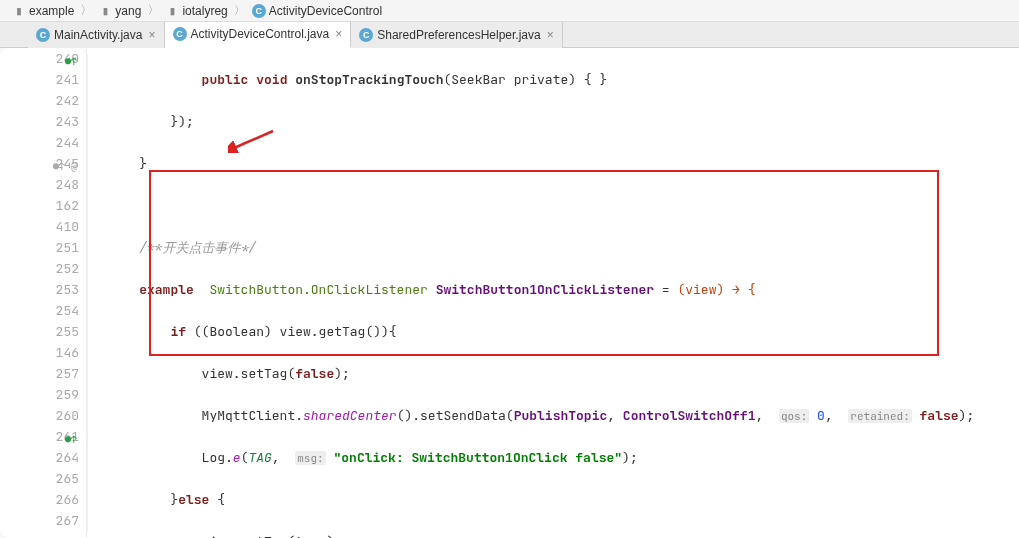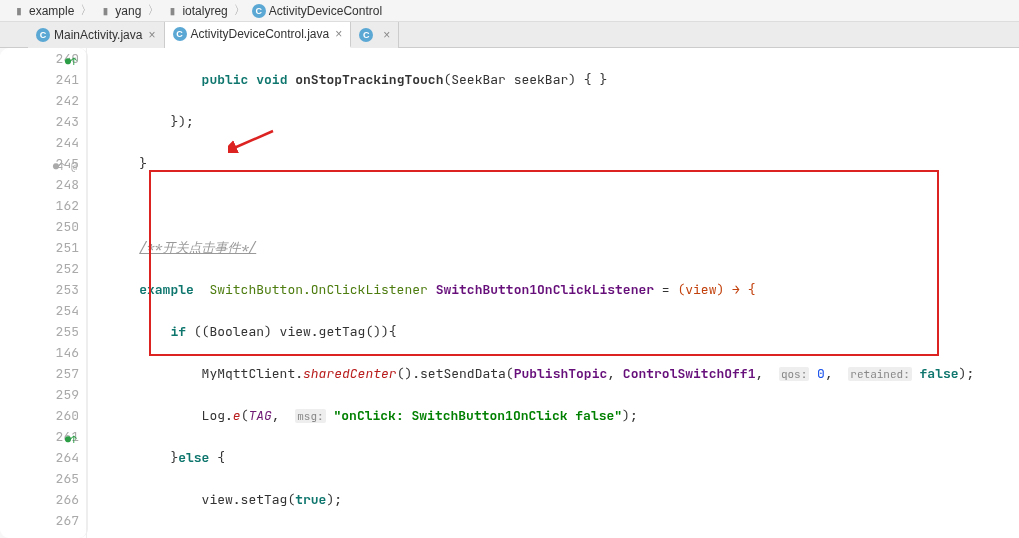--- a/index.html
+++ b/index.html
@@ -109,28 +109,28 @@
       width: 10px;
       background: #9ed89a;
     }
     .code {
       flex: 1;
       padding-left: 20px;
       white-space: pre;
       position: relative;
     }
     .code-line { height: 21px; }
-    .kw { color: #0f766e; font-weight: bold; }
-    .comment { color: #999; font-style: italic; text-decoration: underline; }
+    .kw { color: #7f1d1d; font-weight: bold; }
+    .comment { color: #999; font-style: italic; }
     .lambdacomment { color: #c2410c; }
     .str { color: #008000; font-weight: bold; }
     .field { color: #660e7a; font-weight: bold; }
-    .staticfield { color: #701a75; font-style: italic; }
+    .staticfield { color: #15803d; font-style: italic; }
     .method { color: #333; font-weight: bold; }
-    .staticMethod { font-style: italic; color: #b91c1c; text-align: center;}
+    .staticMethod { font-style: italic; color: #a21caf; text-align: center;}
     .num { color: #1750eb; }
     .type { color: #4d7c0f; }
     .hint {
       background: #eee;
       color: #888;
       border-radius: 2px;
       padding: 0 2px;
       font-size: 11px;
       font-style: normal;
       margin-top: 24px;
@@ -183,64 +183,66 @@
     <span>MainActivity.java</span>
     <span class="tab-close">×</span>
   </div>
   <div class="tab active">
     <span class="tab-icon">C</span>
     <span>ActivityDeviceControl.java</span>
     <span class="tab-close">×</span>
   </div>
   <div class="tab">
     <span class="tab-icon">C</span>
+    <span>SharedPreferencesHelper.java</span>
     <span class="tab-close">×</span>
   </div>
 </div>
 
 <div class="editor">
   <div class="left-strip">
     <div class="left-hl" style="top:105px;height:21px;"></div>
     <div class="left-hl" style="top:252px;height:42px;"></div>
   </div>
   <div class="gutter">
     <div class="gutter-line"><span>240</span><span class="gutter-mark green">●↑</span></div>
     <div class="gutter-line"><span>241</span></div>
     <div class="gutter-line"><span>242</span></div>
     <div class="gutter-line"><span>243</span></div>
     <div class="gutter-line"><span>244</span></div>
     <div class="gutter-line"><span>245</span><span class="gutter-mark"><span class="green">●↑</span><span class="at"> @</span></span></div>
     <div class="gutter-line"><span>248</span></div>
     <div class="gutter-line"><span>162</span></div>
-    <div class="gutter-line"><span>250</span></div>
+    <div class="gutter-line"><span>410</span></div>
     <div class="gutter-line"><span>251</span></div>
     <div class="gutter-line"><span>252</span></div>
     <div class="gutter-line"><span>253</span></div>
     <div class="gutter-line"><span>254</span></div>
     <div class="gutter-line"><span>255</span></div>
     <div class="gutter-line"><span>146</span></div>
     <div class="gutter-line"><span>257</span></div>
     <div class="gutter-line"><span>259</span></div>
     <div class="gutter-line"><span>260</span></div>
     <div class="gutter-line"><span>261</span><span class="gutter-mark green">●↑</span></div>
     <div class="gutter-line"><span>264</span></div>
     <div class="gutter-line"><span>265</span></div>
     <div class="gutter-line"><span>266</span></div>
     <div class="gutter-line"><span>267</span></div>
   </div>
   <div class="fold-line"></div>
 
   <div class="code">
-<div class="code-line">            <span class="kw">public</span> <span class="kw">void</span> <span class="method">onStopTrackingTouch</span><span>(SeekBar seekBar) { }</span></div>
+<div class="code-line">            <span class="kw">public</span> <span class="kw">void</span> <span class="method">onStopTrackingTouch</span><span>(SeekBar private) { }</span></div>
 <div class="code-line">        });</div>
 <div class="code-line">    }</div>
 <div class="code-line"></div>
 <div class="code-line">    <span class="comment">/**开关点击事件*/</span></div>
 <div class="code-line">    <span class="kw">example</span>  <span class="type">SwitchButton.OnClickListener</span> <span class="field">SwitchButton1OnClickListener</span><span> = </span><span class="lambdacomment">(view) → {</span></div>
 <div class="code-line">        <span class="kw">if</span><span> ((Boolean) view.getTag()){</span></div>
+<div class="code-line"><span>            view.setTag(</span><span class="kw">false</span><span>);</span></div>
 <div class="code-line"><span>            MyMqttClient.</span><span class="staticMethod">sharedCenter</span><span>().setSendData(</span><span class="field">PublishTopic</span><span>, </span><span class="field">ControlSwitchOff1</span><span>, </span> <span class="hint">qos:</span> <span class="num">0</span><span>, </span> <span class="hint">retained:</span> <span class="kw">false</span><span>);</span></div>
 <div class="code-line"><span>            Log.</span><span class="staticMethod">e</span><span>(</span><span class="staticfield">TAG</span><span>, </span> <span class="hint">msg:</span> <span class="str">"onClick: SwitchButton1OnClick false"</span><span>);</span></div>
 <div class="code-line"><span>        }</span><span class="kw">else</span><span> {</span></div>
 <div class="code-line"><span>            view.setTag(</span><span class="kw">true</span><span>);</span></div>
 
 
 
 
 
 

